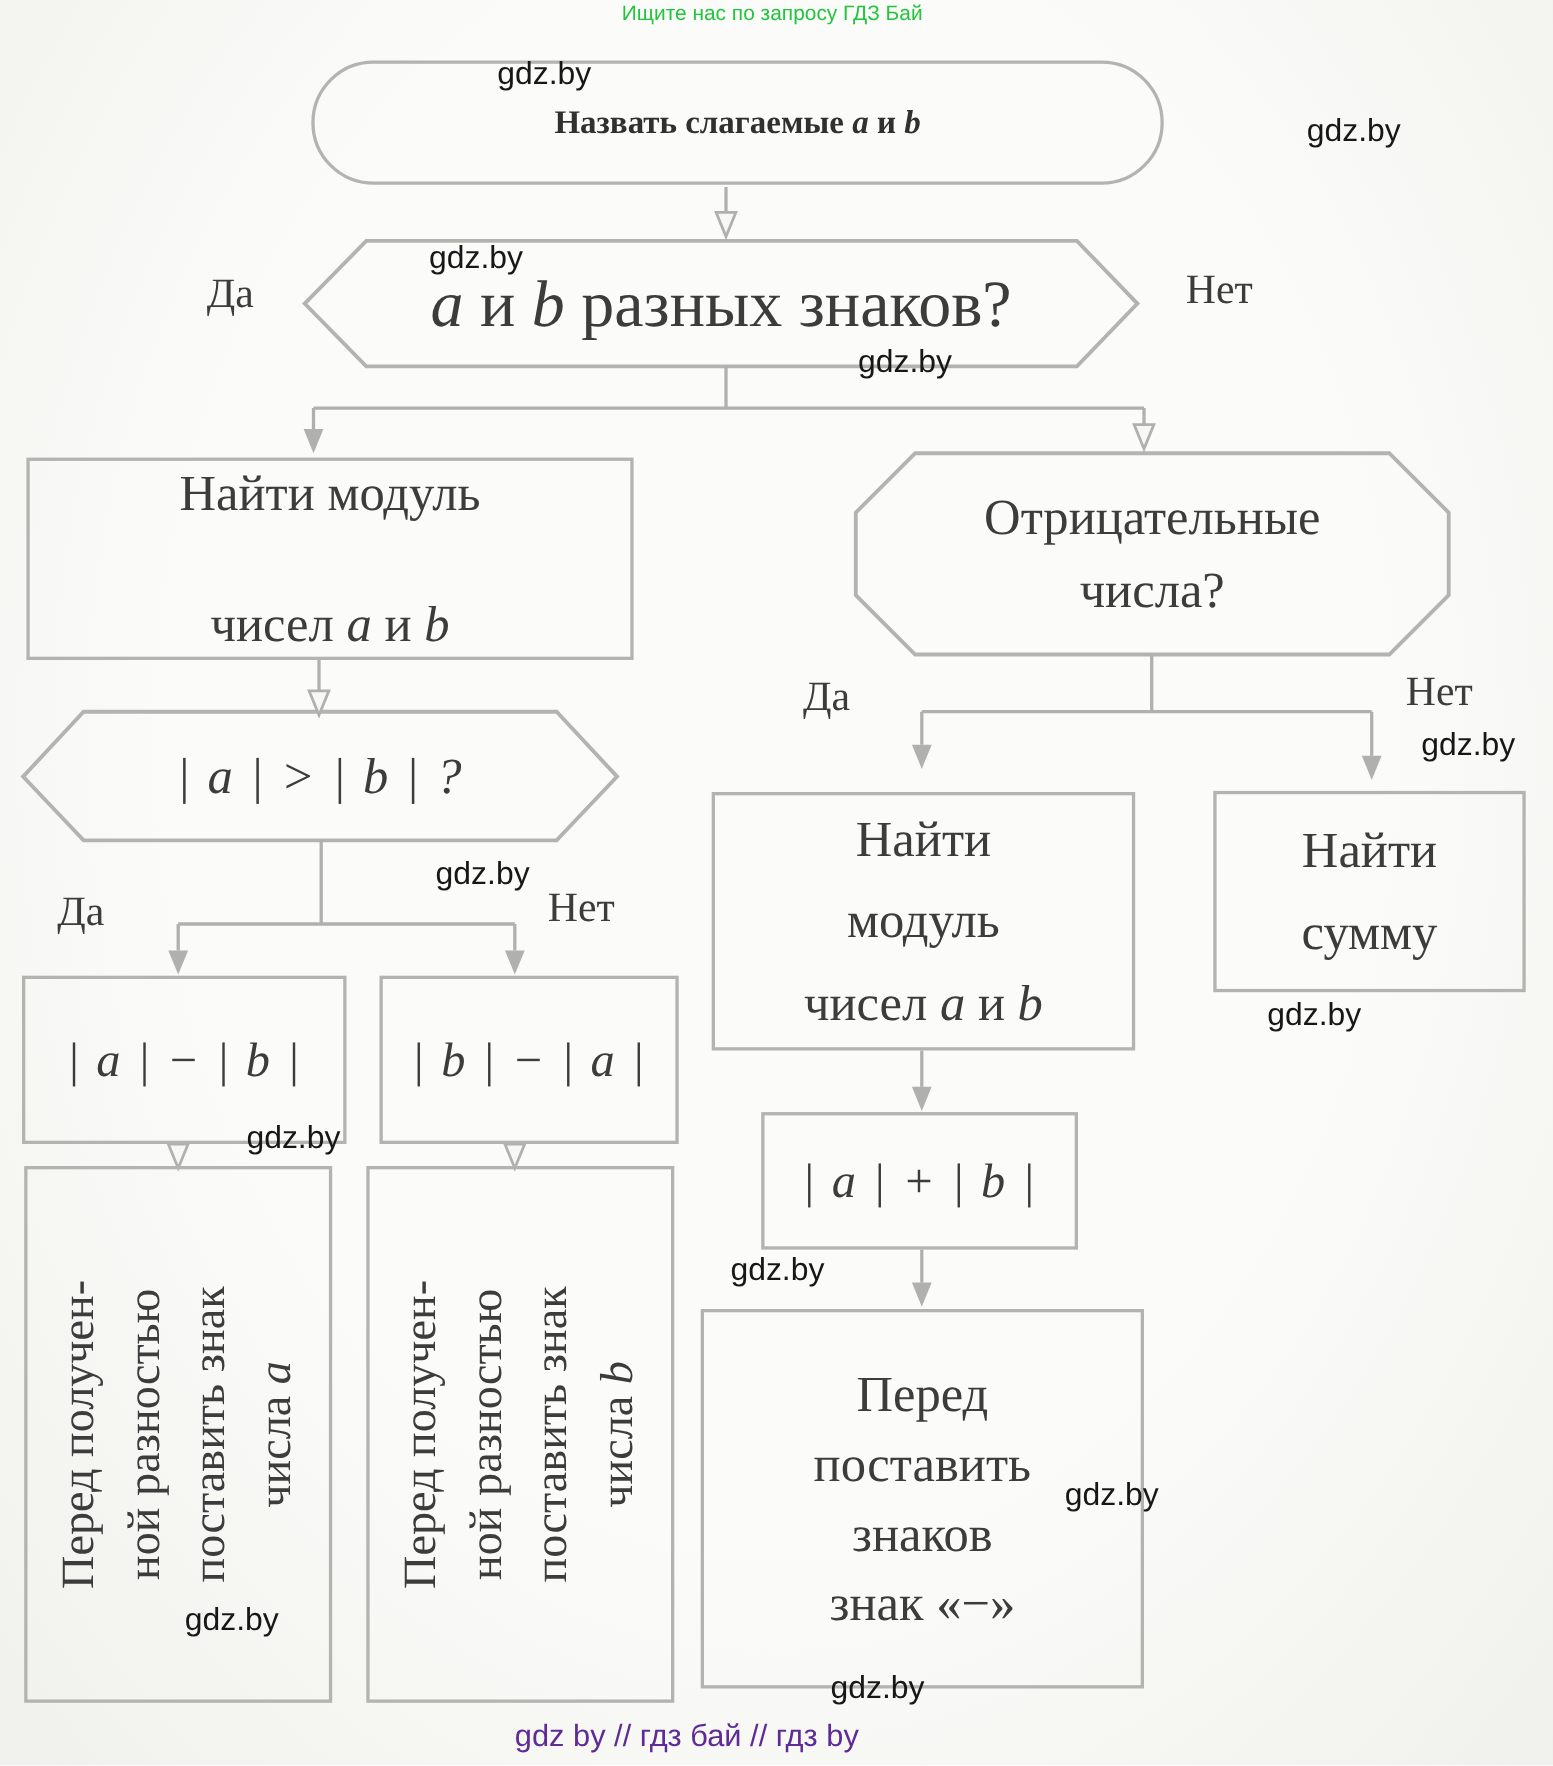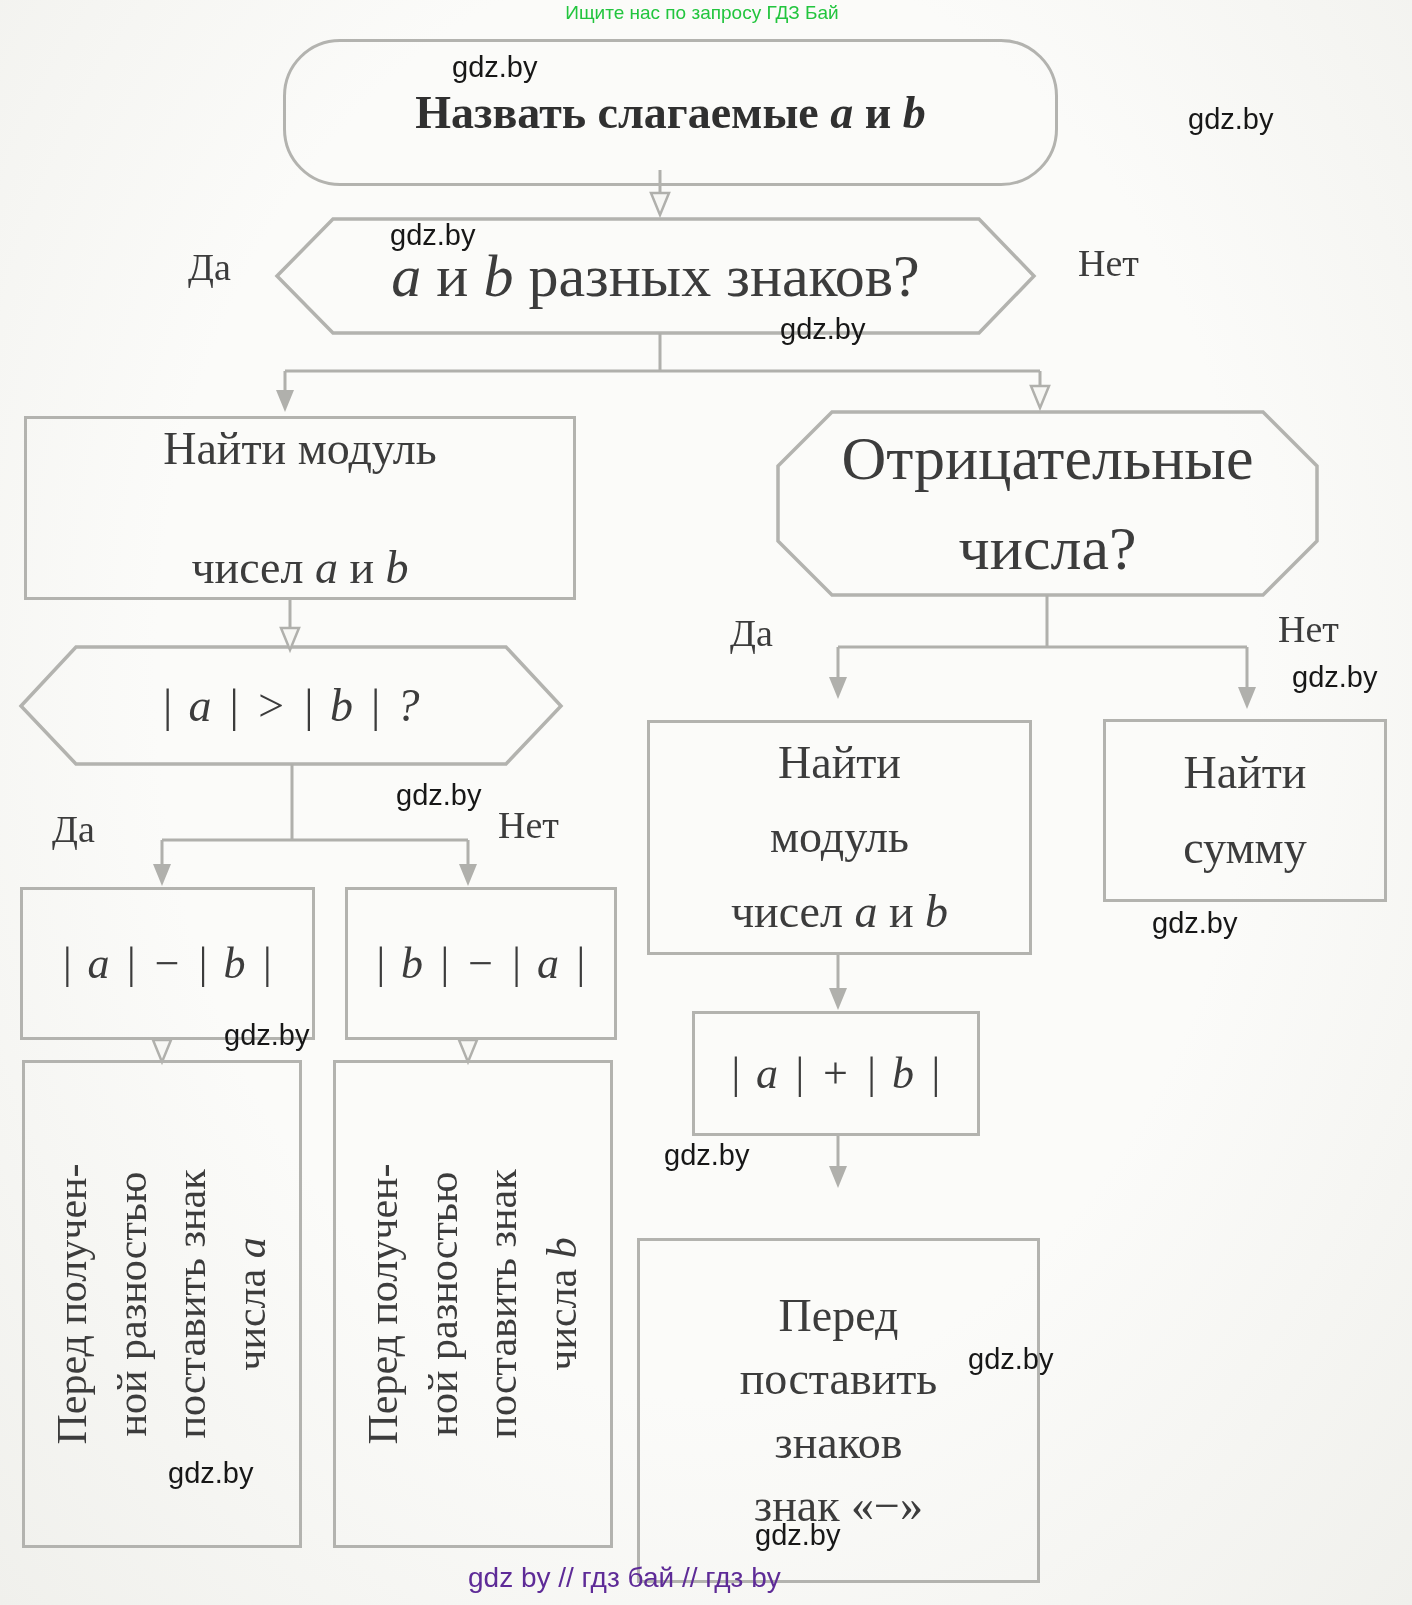--- a/index.html
+++ b/index.html
@@ -28,39 +28,39 @@
     font-family:"Liberation Serif", serif; white-space:nowrap;
   }
   .node {
     position:absolute; box-sizing:border-box;
     display:flex; flex-direction:column; align-items:center; justify-content:center;
     text-align:center; white-space:nowrap;
   }
   .bordered { border:3px solid #b3b3af; }
   .v { font-style:italic; }
   .math { font-style:italic; letter-spacing:2px; }
-  #start { left:283px; top:39px; width:775px; height:147px; border-radius:57px;
-           font-size:46px; font-weight:bold; color:#303030; }
+  #start { left:283px; top:55px; width:775px; height:113px; border-radius:57px;
+           font-size:30px; font-weight:bold; color:#303030; }
   #hex1-text { left:277px; top:219px; width:757px; height:114px; font-size:60px; }
   #proc-left { left:24px; top:416px; width:552px; height:184px; font-size:46px; line-height:1.55;gap:48px; }
   #hex2-text { left:21px; top:647px; width:540px; height:117px; font-size:46px; }
   #rect-a { left:20px; top:887px; width:295px; height:153px; font-size:44px; }
   #rect-b { left:345px; top:887px; width:272px; height:153px; font-size:44px; }
   #tall-a { left:22px; top:1060px; width:280px; height:488px; }
   #tall-b { left:333px; top:1060px; width:280px; height:488px; }
   .rot {
     position:absolute; top:50%; left:50%; width:452px;
     transform:translate(-50%,-50%) rotate(-90deg);
     font-size:42px; line-height:1.42; text-align:center; white-space:nowrap;
   }
-  #oct-text { left:778px; top:412px; width:539px; height:183px; font-size:62px; line-height:1.45; }
+  #oct-text { left:778px; top:412px; width:539px; height:183px; font-size:46px; line-height:1.45; }
   #proc-right { left:647px; top:720px; width:385px; height:235px; font-size:46px; line-height:1.62; }
   #sum-box { left:1103px; top:719px; width:284px; height:183px; font-size:46px; line-height:1.62; }
   #plus-box { left:692px; top:1011px; width:288px; height:125px; font-size:44px; }
-  #final-box { left:637px; top:1190px; width:403px; height:345px; font-size:46px; line-height:1.38;margin-top:48px; }
+  #final-box { left:637px; top:1190px; width:403px; height:345px; font-size:46px; line-height:1.38; }
 </style>
 </head>
 <body>
 
 <div class="page">
 
   <svg class="overlay" width="1412" height="1605" viewBox="0 0 1412 1605">
     <g fill="none" stroke="#b3b3af" stroke-width="3.5">
       <polygon points="277,276 333,219 979,219 1034,276 979,333 333,333"></polygon>
       <polygon points="21,706 76,647 506,647 561,706 506,764 76,764"></polygon>

